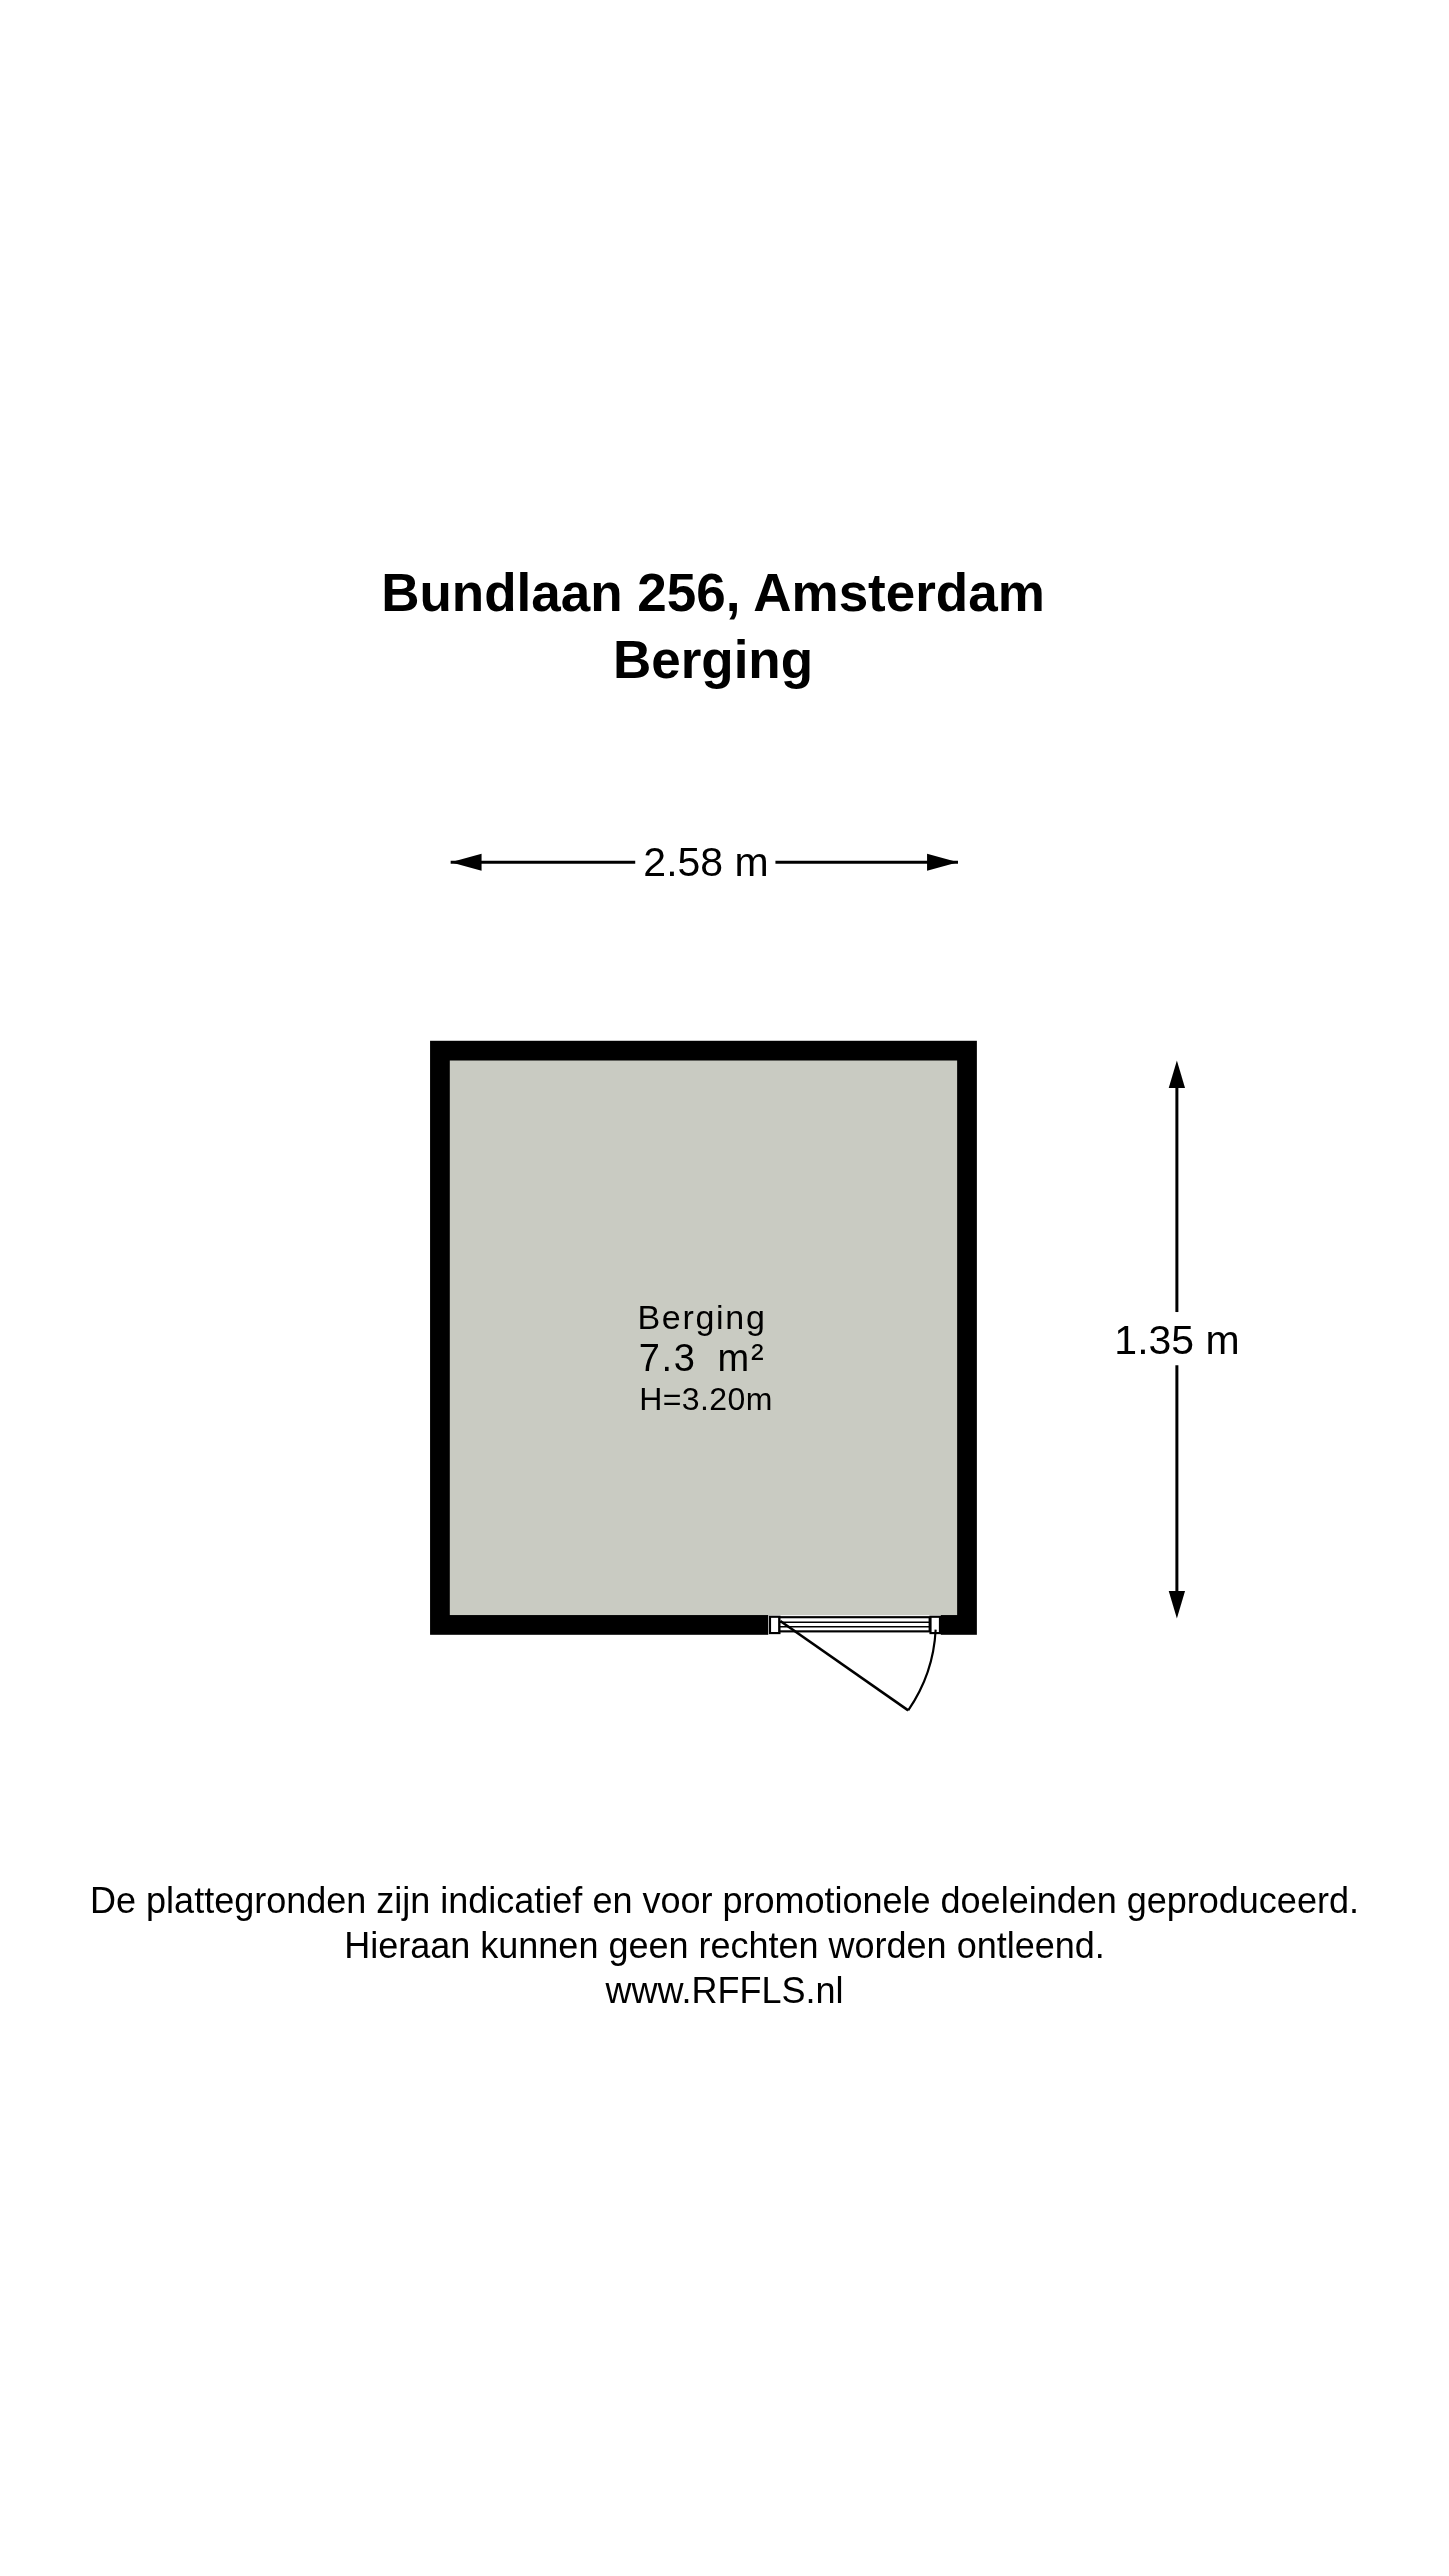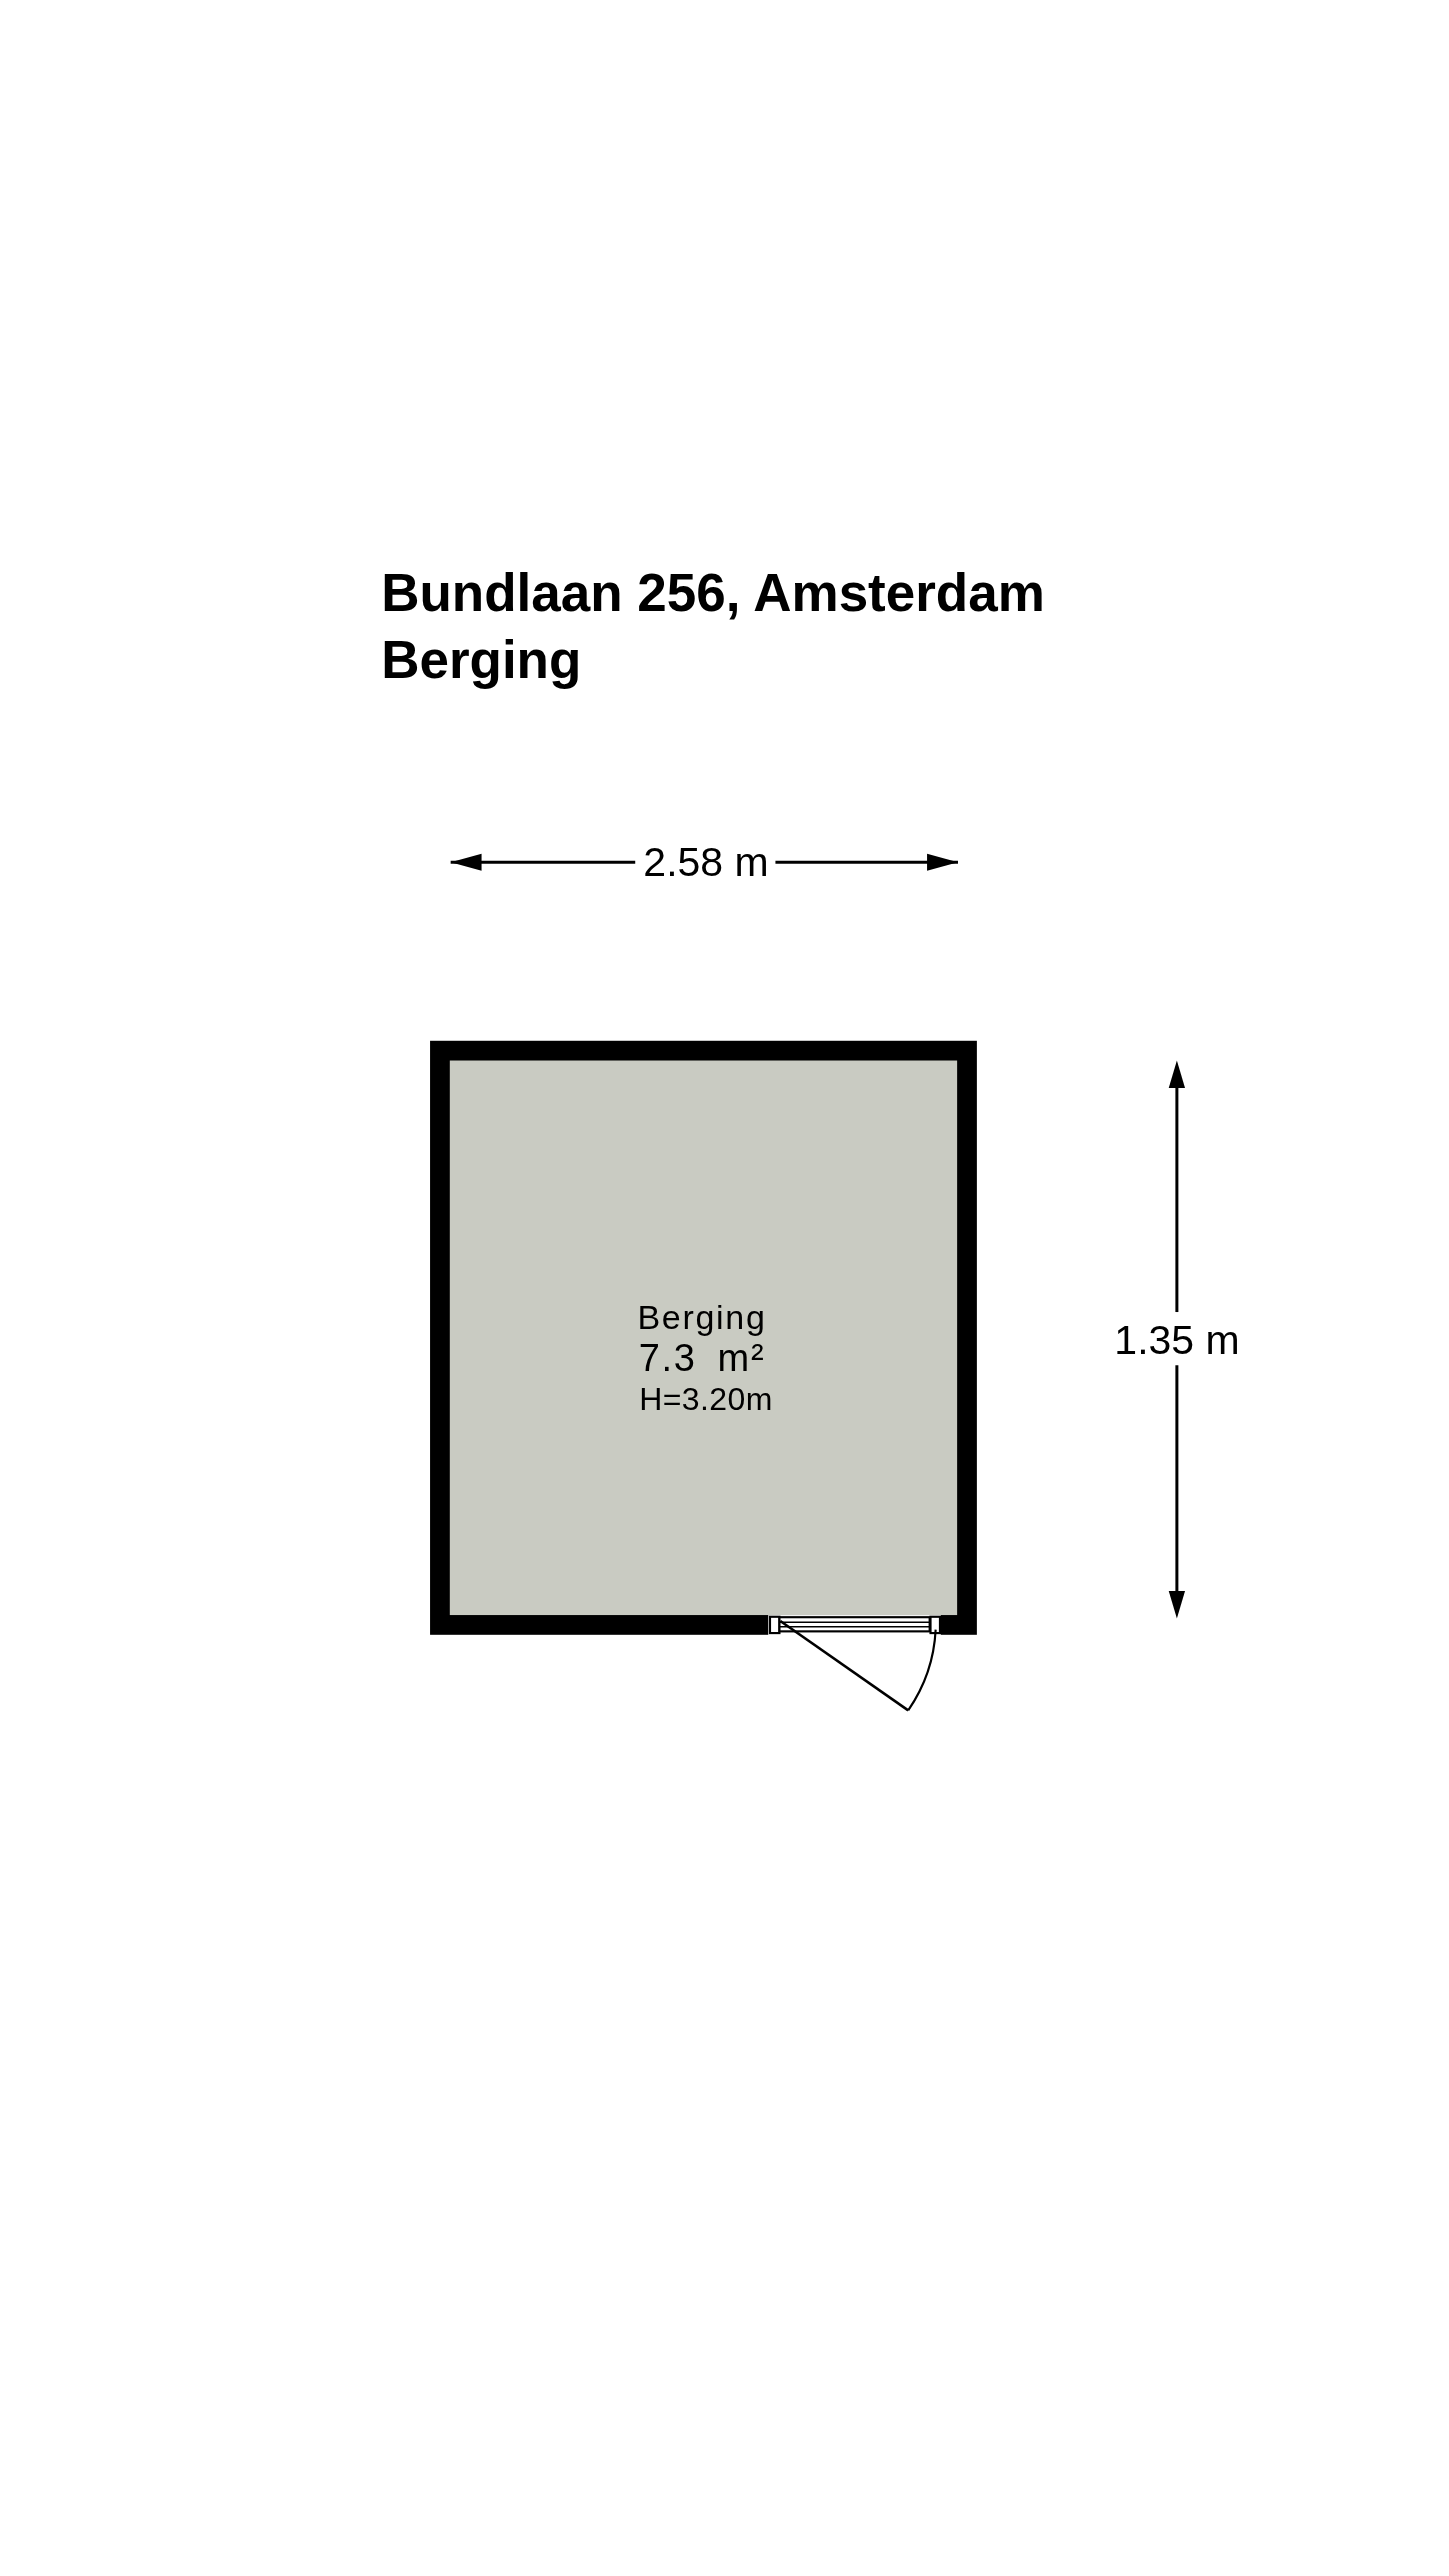--- a/index.html
+++ b/index.html
@@ -14,20 +14,21 @@
     background: var(--background, #ffffff);
     overflow: hidden;
     font-family: "Liberation Sans", sans-serif;
     color: var(--text, #000000);
   }
   .plan-title {
     position: absolute;
     top: 559px;
     left: 713px;
     transform: translateX(-50%);
+    text-align: center;
     font-size: 53px;
     line-height: 67px;
     font-weight: bold;
     white-space: nowrap;
     color: var(--text, #000000);
   }
   .plan-svg {
     position: absolute;
     left: 0;
     top: 0;
@@ -115,15 +116,20 @@
 
   <div class="dim-label width">2.58 m</div>
   <div class="dim-label height">1.35 m</div>
 
   <div class="room-label">
     <div class="room-name">Berging</div>
     <div class="room-area">7.3 m²</div>
     <div class="room-ch">H=3.20m</div>
   </div>
 
+  <div class="disclaimer">
+    <div>De plattegronden zijn indicatief en voor promotionele doeleinden geproduceerd.</div>
+    <div>Hieraan kunnen geen rechten worden ontleend.</div>
+    <div>www.RFFLS.nl</div>
+  </div>
 
 </div>
 
 
 </body></html>

